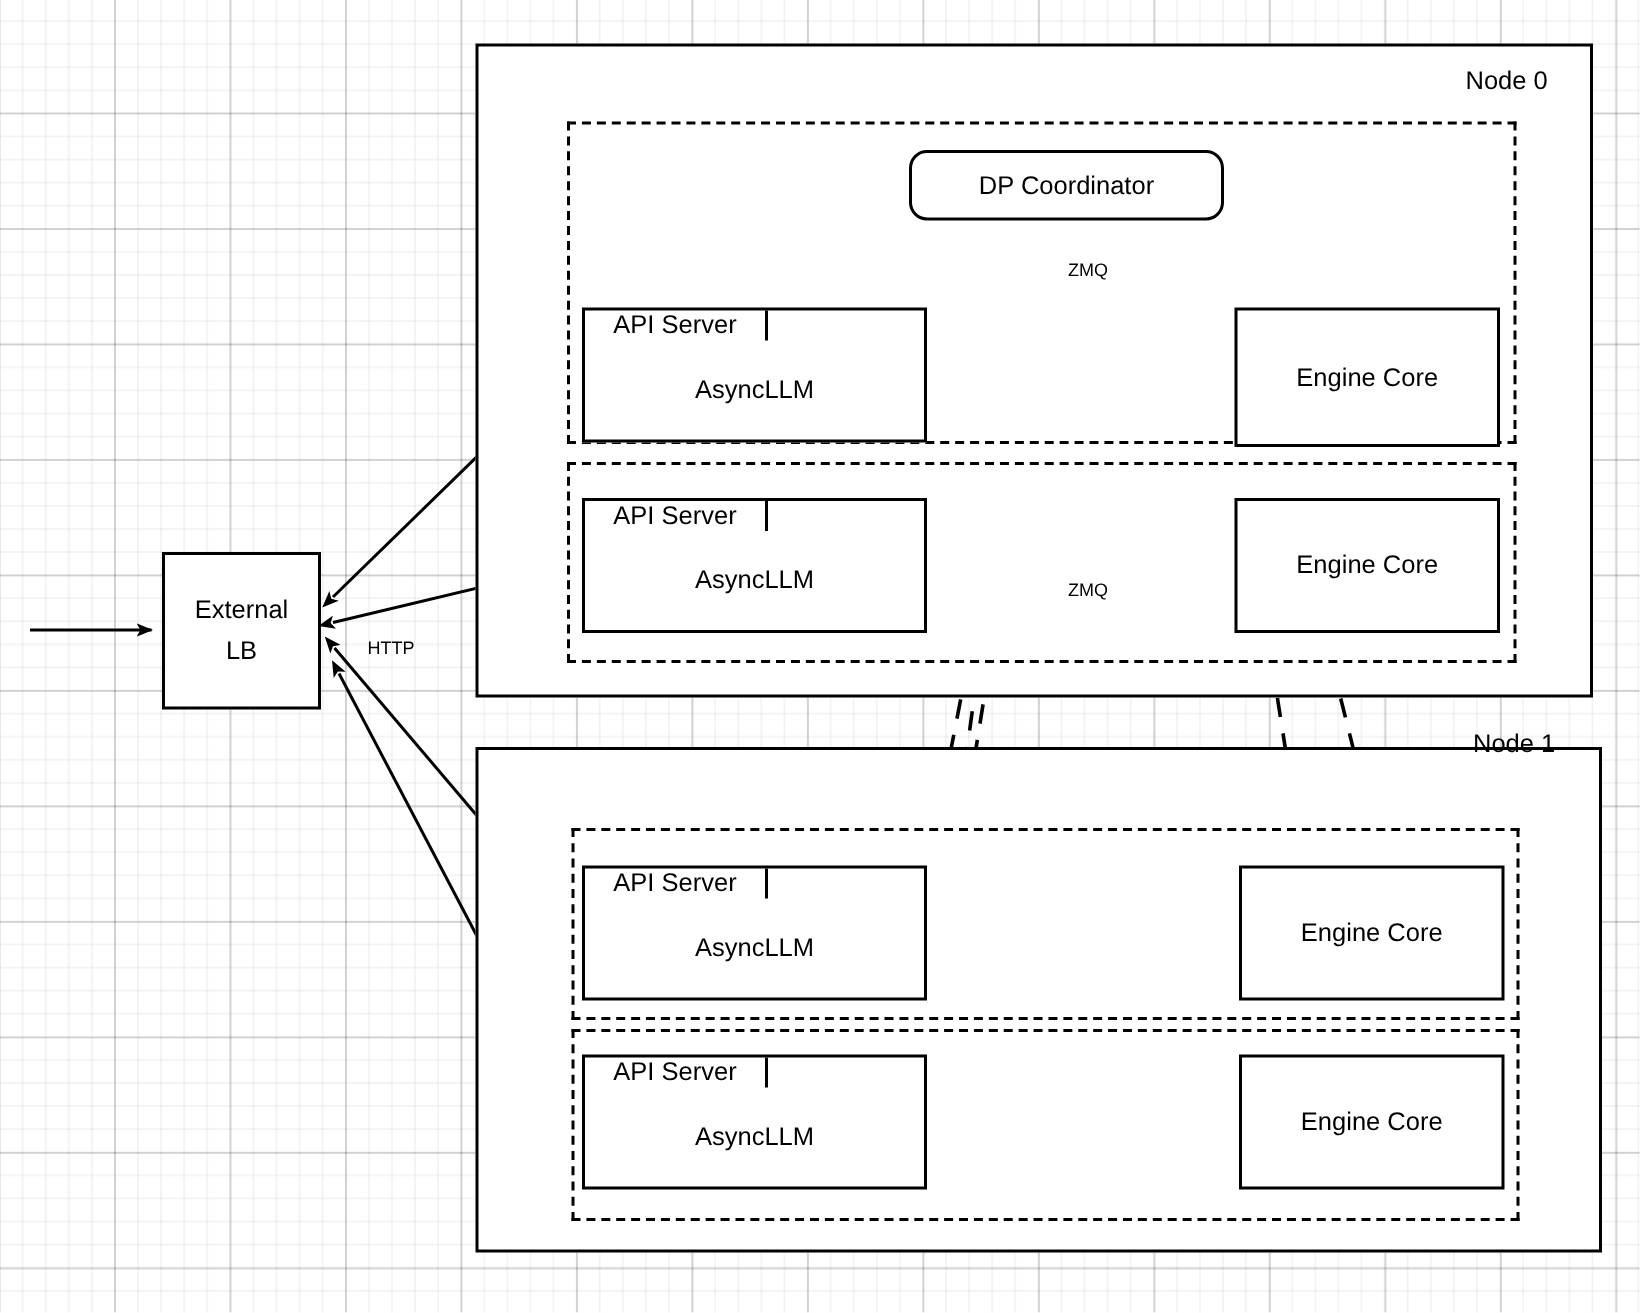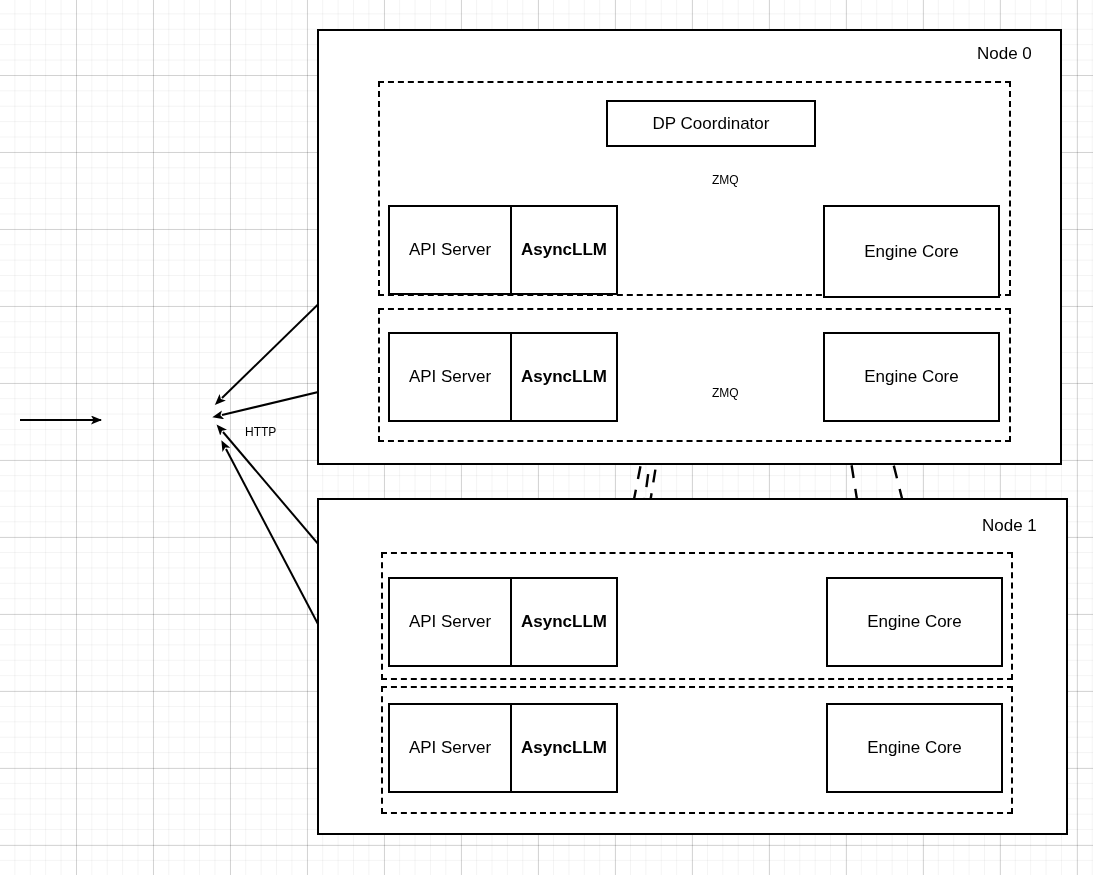--- a/index.html
+++ b/index.html
@@ -55,37 +55,37 @@
     background: transparent;
     box-sizing: border-box;
   }
   .unit {
     position: absolute;
     border: 2px solid #000000;
     background: #ffffff;
     box-sizing: border-box;
     display: flex;
     align-items: stretch;
+    flex-direction: column;
   }
   .unit .cell {
     display: flex;
     align-items: center;
     justify-content: center;
     font-size: 17px;
     color: #000000;
     white-space: nowrap;
     box-sizing: border-box;
   }
   .unit .cell.left {
     flex: 0 0 auto;
     border-right: 2px solid #000000;
   }
   .unit .cell.right {
     flex: 1 1 auto;
-    font-weight: bold;
   }
   .simple-box {
     position: absolute;
     border: 2px solid #000000;
     background: #ffffff;
     box-sizing: border-box;
     display: flex;
     align-items: center;
     justify-content: center;
     font-size: 17px;
@@ -231,40 +231,44 @@
   <div class="dash-group" style="left:378px; top:308px; width:633px; height:134px;"></div>
 
   <div class="unit" style="left:388px; top:332px; width:230px; height:90px;">
     <div class="cell left" style="width:122px;">API Server</div>
     <div class="cell right">AsyncLLM</div>
   </div>
 
   <div class="simple-box" style="left:823px; top:332px; width:177px; height:90px;">Engine Core</div>
 
   <div class="node-box" style="left:317px; top:498px; width:751px; height:337px;"></div>
-  <div class="node-label" style="left:982px; top:516px;">Node 1</div>
+  <div class="node-label" style="left:982px; top:486px;">Node 1</div>
 
   <div class="dash-group" style="left:381px; top:552px; width:632px; height:128px;"></div>
 
   <div class="unit" style="left:388px; top:577px; width:230px; height:90px;">
     <div class="cell left" style="width:122px;">API Server</div>
     <div class="cell right">AsyncLLM</div>
   </div>
 
   <div class="simple-box" style="left:826px; top:577px; width:177px; height:90px;">Engine Core</div>
 
   <div class="dash-group" style="left:381px; top:686px; width:632px; height:128px;"></div>
 
   <div class="unit" style="left:388px; top:703px; width:230px; height:90px;">
     <div class="cell left" style="width:122px;">API Server</div>
     <div class="cell right">AsyncLLM</div>
   </div>
 
   <div class="simple-box" style="left:826px; top:703px; width:177px; height:90px;">Engine Core</div>
 
-  <div class="simple-box" style="left:606px; top:100px; width:210px; height:47px;">DP Coordinator</div>
-
+  <div class="simple-box" style="left:606px; top:100px; width:210px; height:47px;border-radius:12px;">DP Coordinator</div>
+
+  <div class="lb-box" style="left:108px; top:368px; width:106px; height:105px;">
+    <span>External</span>
+    <span>LB</span>
+  </div>
 
   <div class="edge-label" style="left:245px; top:425px;">HTTP</div>
   <div class="edge-label" style="left:712px; top:173px;">ZMQ</div>
   <div class="edge-label" style="left:712px; top:386px;">ZMQ</div>
 
 </div>
 
 </body></html>

